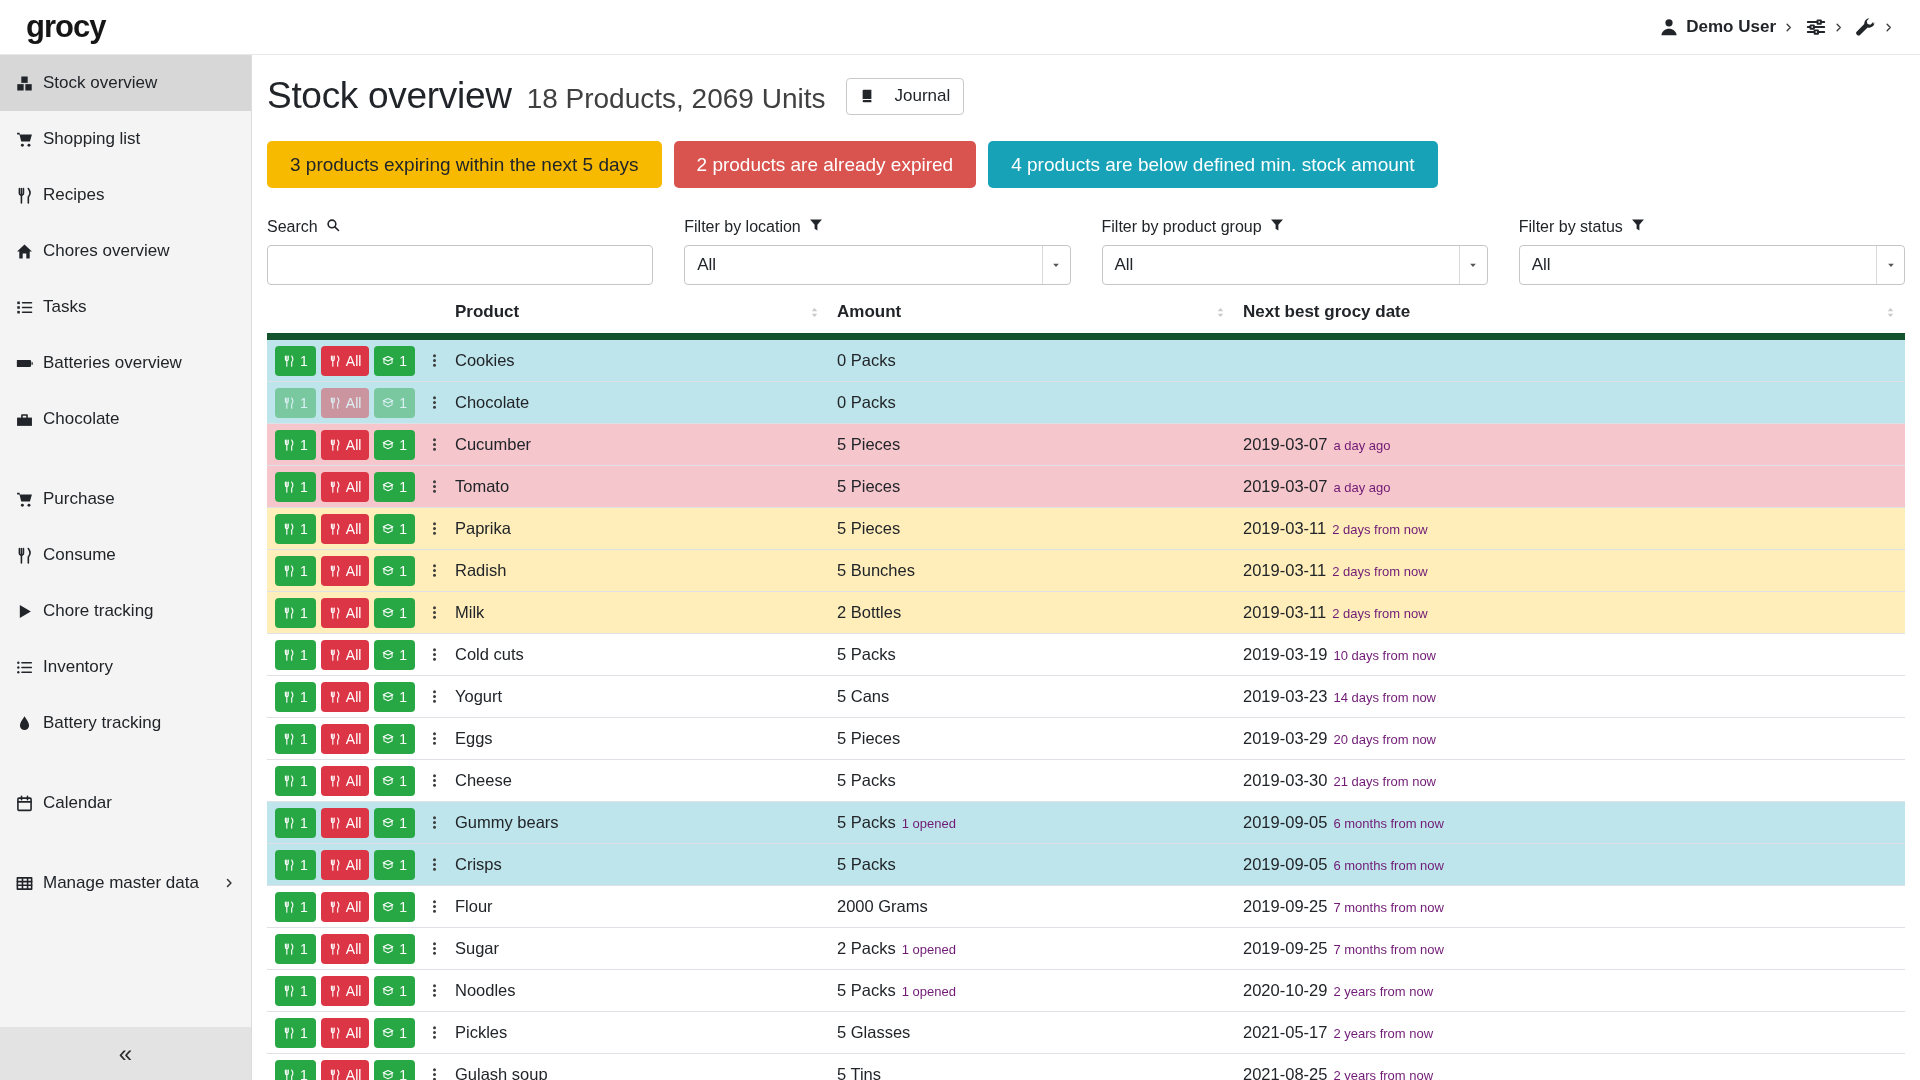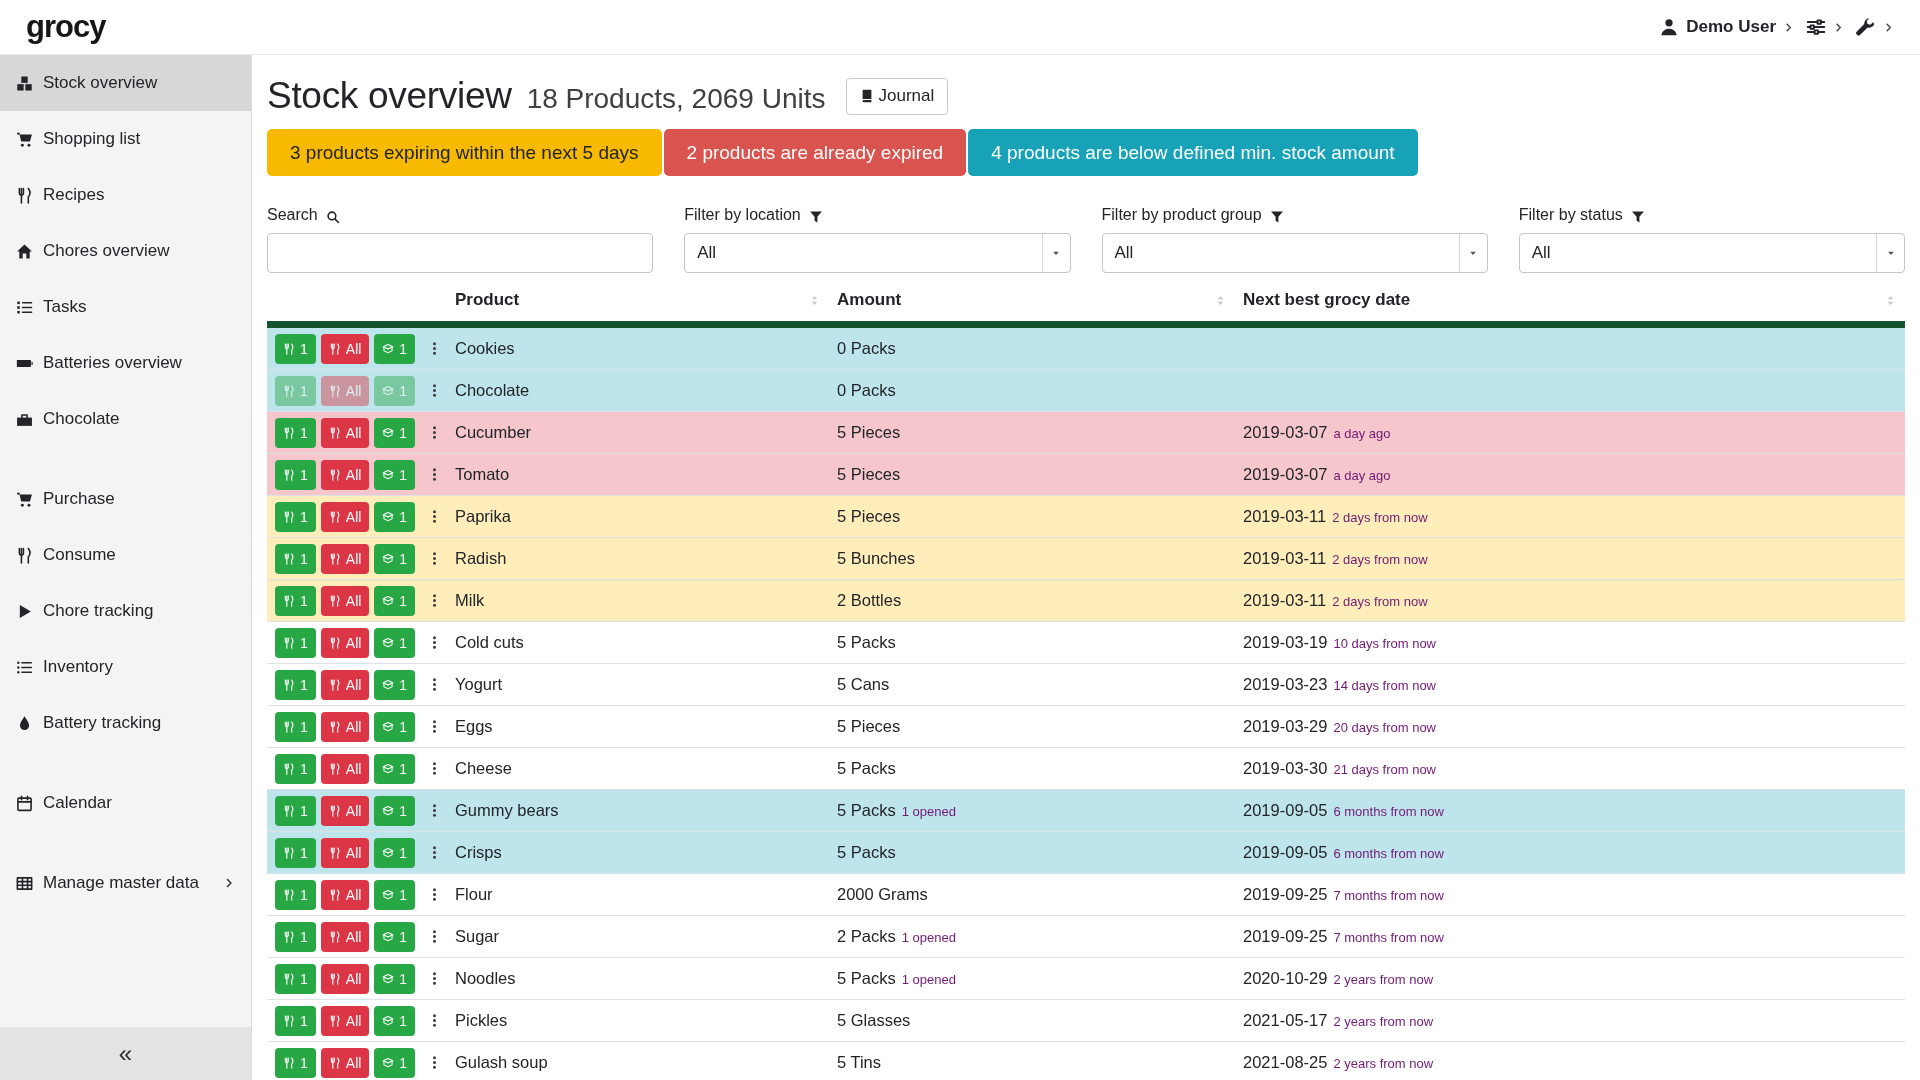--- a/index.html
+++ b/index.html
@@ -29,30 +29,30 @@
   .nav-chevron{margin-left:auto;display:inline-flex;font-size:12px;color:#333;}
   .sidebar-collapse{height:53px;background:#e3e3e3;display:flex;align-items:center;
                     justify-content:center;font-size:24px;color:#2b2b2b;cursor:pointer;}
 
   
   .main{position:absolute;top:55px;left:252px;right:0;bottom:0;padding:20px 15px 0 15px;
         box-sizing:border-box;overflow:hidden;}
   .page-head{display:flex;align-items:baseline;gap:15px;}
   .page-title{margin:0;font-size:37px;font-weight:500;letter-spacing:-.3px;}
   .page-subtitle{font-size:28px;color:#404040;}
-  .journal-btn{align-self:center;display:inline-flex;align-items:center;gap:4px;height:37px;
+  .journal-btn{align-self:center;display:inline-flex;align-items:center;gap:20px;height:37px;
                padding:0 13px;background:#fff;border:1px solid #c9c9c9;border-radius:4px;
                font-size:17px;font-family:inherit;color:#212529;cursor:pointer;margin-left:6px;}
-  .alerts{display:flex;gap:2px;margin-top:12px;}
+  .alerts{display:flex;gap:12px;margin-top:24px;}
   .alert-btn{height:47px;padding:0 23px;border:none;border-radius:5px;font-size:19px;
              font-family:inherit;cursor:pointer;white-space:nowrap;}
 
   
   .filters{display:grid;grid-template-columns:repeat(4,1fr);gap:31px;margin-top:30px;}
-  .filter-label{display:flex;align-items:flex-end;gap:8px;font-size:16px;margin-bottom:9px;}
+  .filter-label{display:flex;align-items:flex-start;gap:8px;font-size:16px;margin-bottom:9px;}
   .f-icon{display:inline-flex;font-size:14px;color:#212529;}
   .search-input{width:100%;height:40px;border:1px solid #c6c6c6;border-radius:4px;
                 box-sizing:border-box;font-size:17px;font-family:inherit;padding:0 12px;
                 outline:none;background:#fff;}
   .select{position:relative;height:40px;border:1px solid #c6c6c6;border-radius:4px;background:#fff;
           display:flex;align-items:center;cursor:pointer;box-sizing:border-box;}
   .select-value{padding-left:12px;font-size:17px;}
   .select-caret{position:absolute;right:0;top:0;bottom:0;width:27px;border-left:1px solid #d9d9d9;
                 display:flex;align-items:center;justify-content:center;color:#555;font-size:10px;}
 

